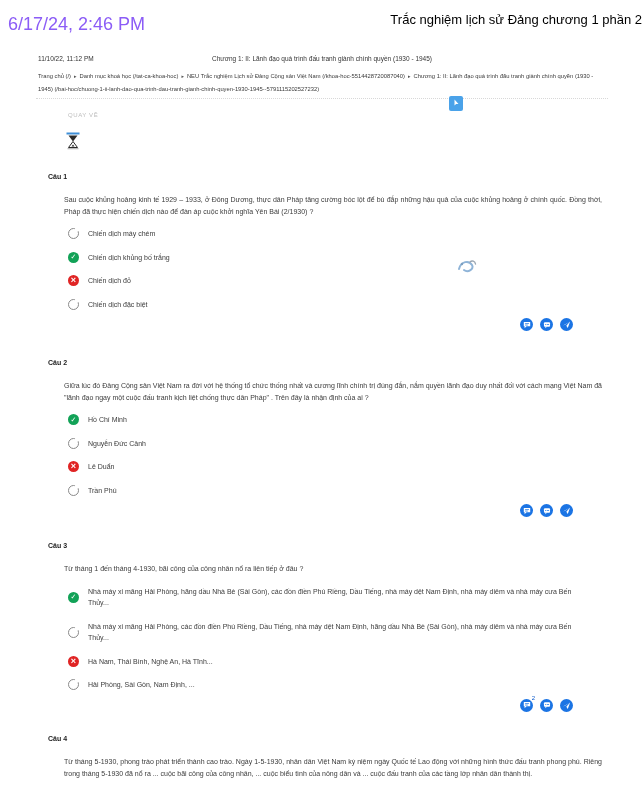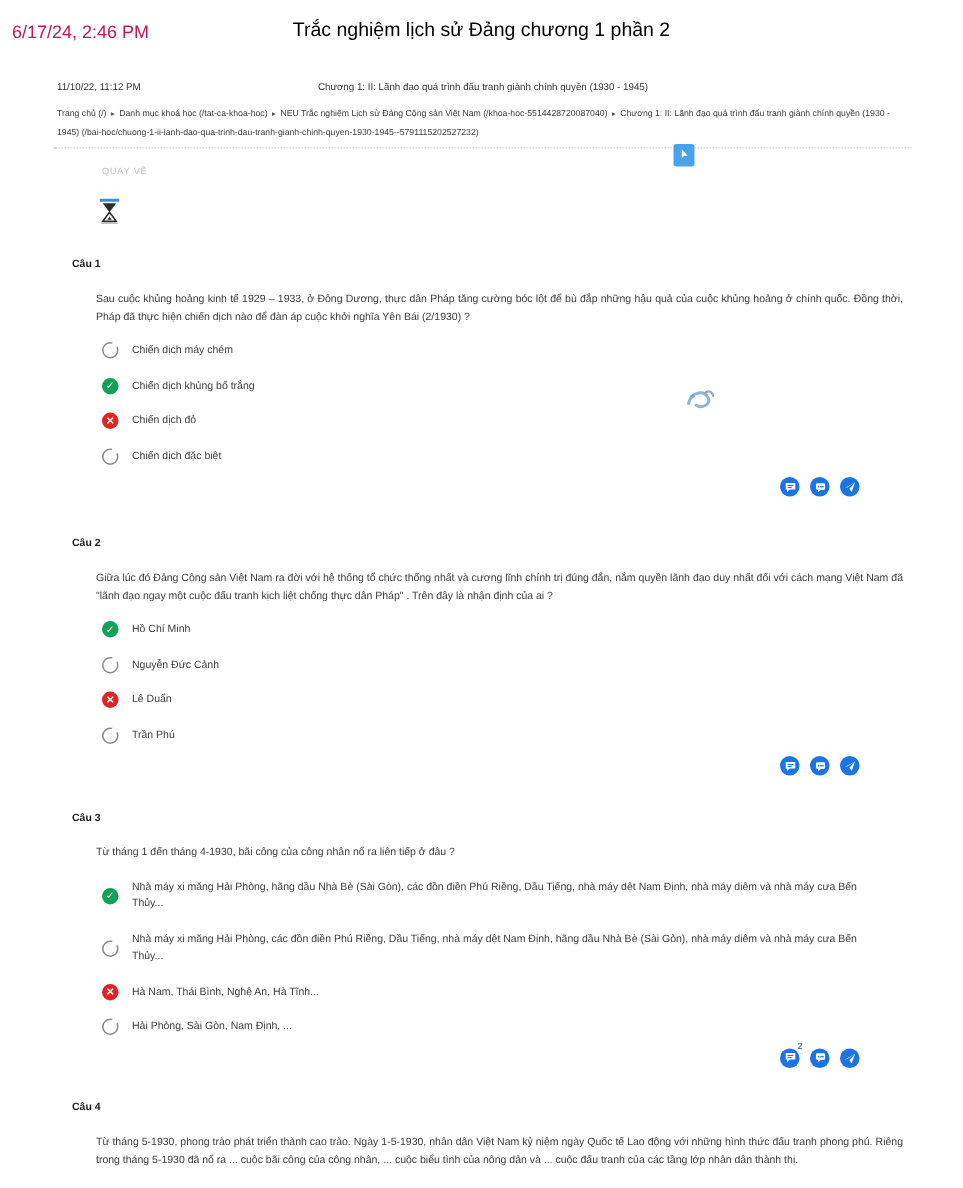--- a/index.html
+++ b/index.html
@@ -3,22 +3,22 @@
 <meta charset="utf-8">
 <style>
   * { margin:0; padding:0; box-sizing:border-box; }
   html,body { background:#ffffff; }
   .page {
     position:relative; width:642px; height:792px; background:#fff; overflow:hidden;
     font-family:"Liberation Sans","DejaVu Sans",sans-serif; color:#3c3c3c;
   }
   
   .print-header { position:absolute; top:12px; left:0; width:642px; height:20px; }
-  .print-datetime { position:absolute; left:8px; top:2px; font-size:12px; color:#be185d;text-align:center; }
-  .print-title { position:absolute; left:0; top:0; width:642px; text-align:center; font-size:13px; color:#000; }
+  .print-datetime { position:absolute; left:8px; top:2px; font-size:18px; color:#8b5cf6;text-align:center; }
+  .print-title { position:absolute; left:0; top:0; width:642px; text-align:right; font-size:13px; color:#000; }
   
   .doc-header { position:absolute; top:54px; left:36px; width:572px; height:12px; }
   .doc-datetime { position:absolute; left:2px; top:1px; font-size:6.5px; color:#333; }
   .doc-title { position:absolute; left:0; top:1px; width:100%; text-align:center; font-size:6.5px; color:#333; }
   
   .breadcrumb { position:absolute; top:70px; left:38px; width:568px; font-size:5.8px; line-height:13px; color:#3a3a3a; }
   .bc-item { cursor:pointer; }
   .bc-sep { margin:0 3px; font-size:5px; color:#555; }
   .dotted-line { position:absolute; top:98px; left:36px; width:572px; border-top:1px dotted #d8d8d8; }
   

